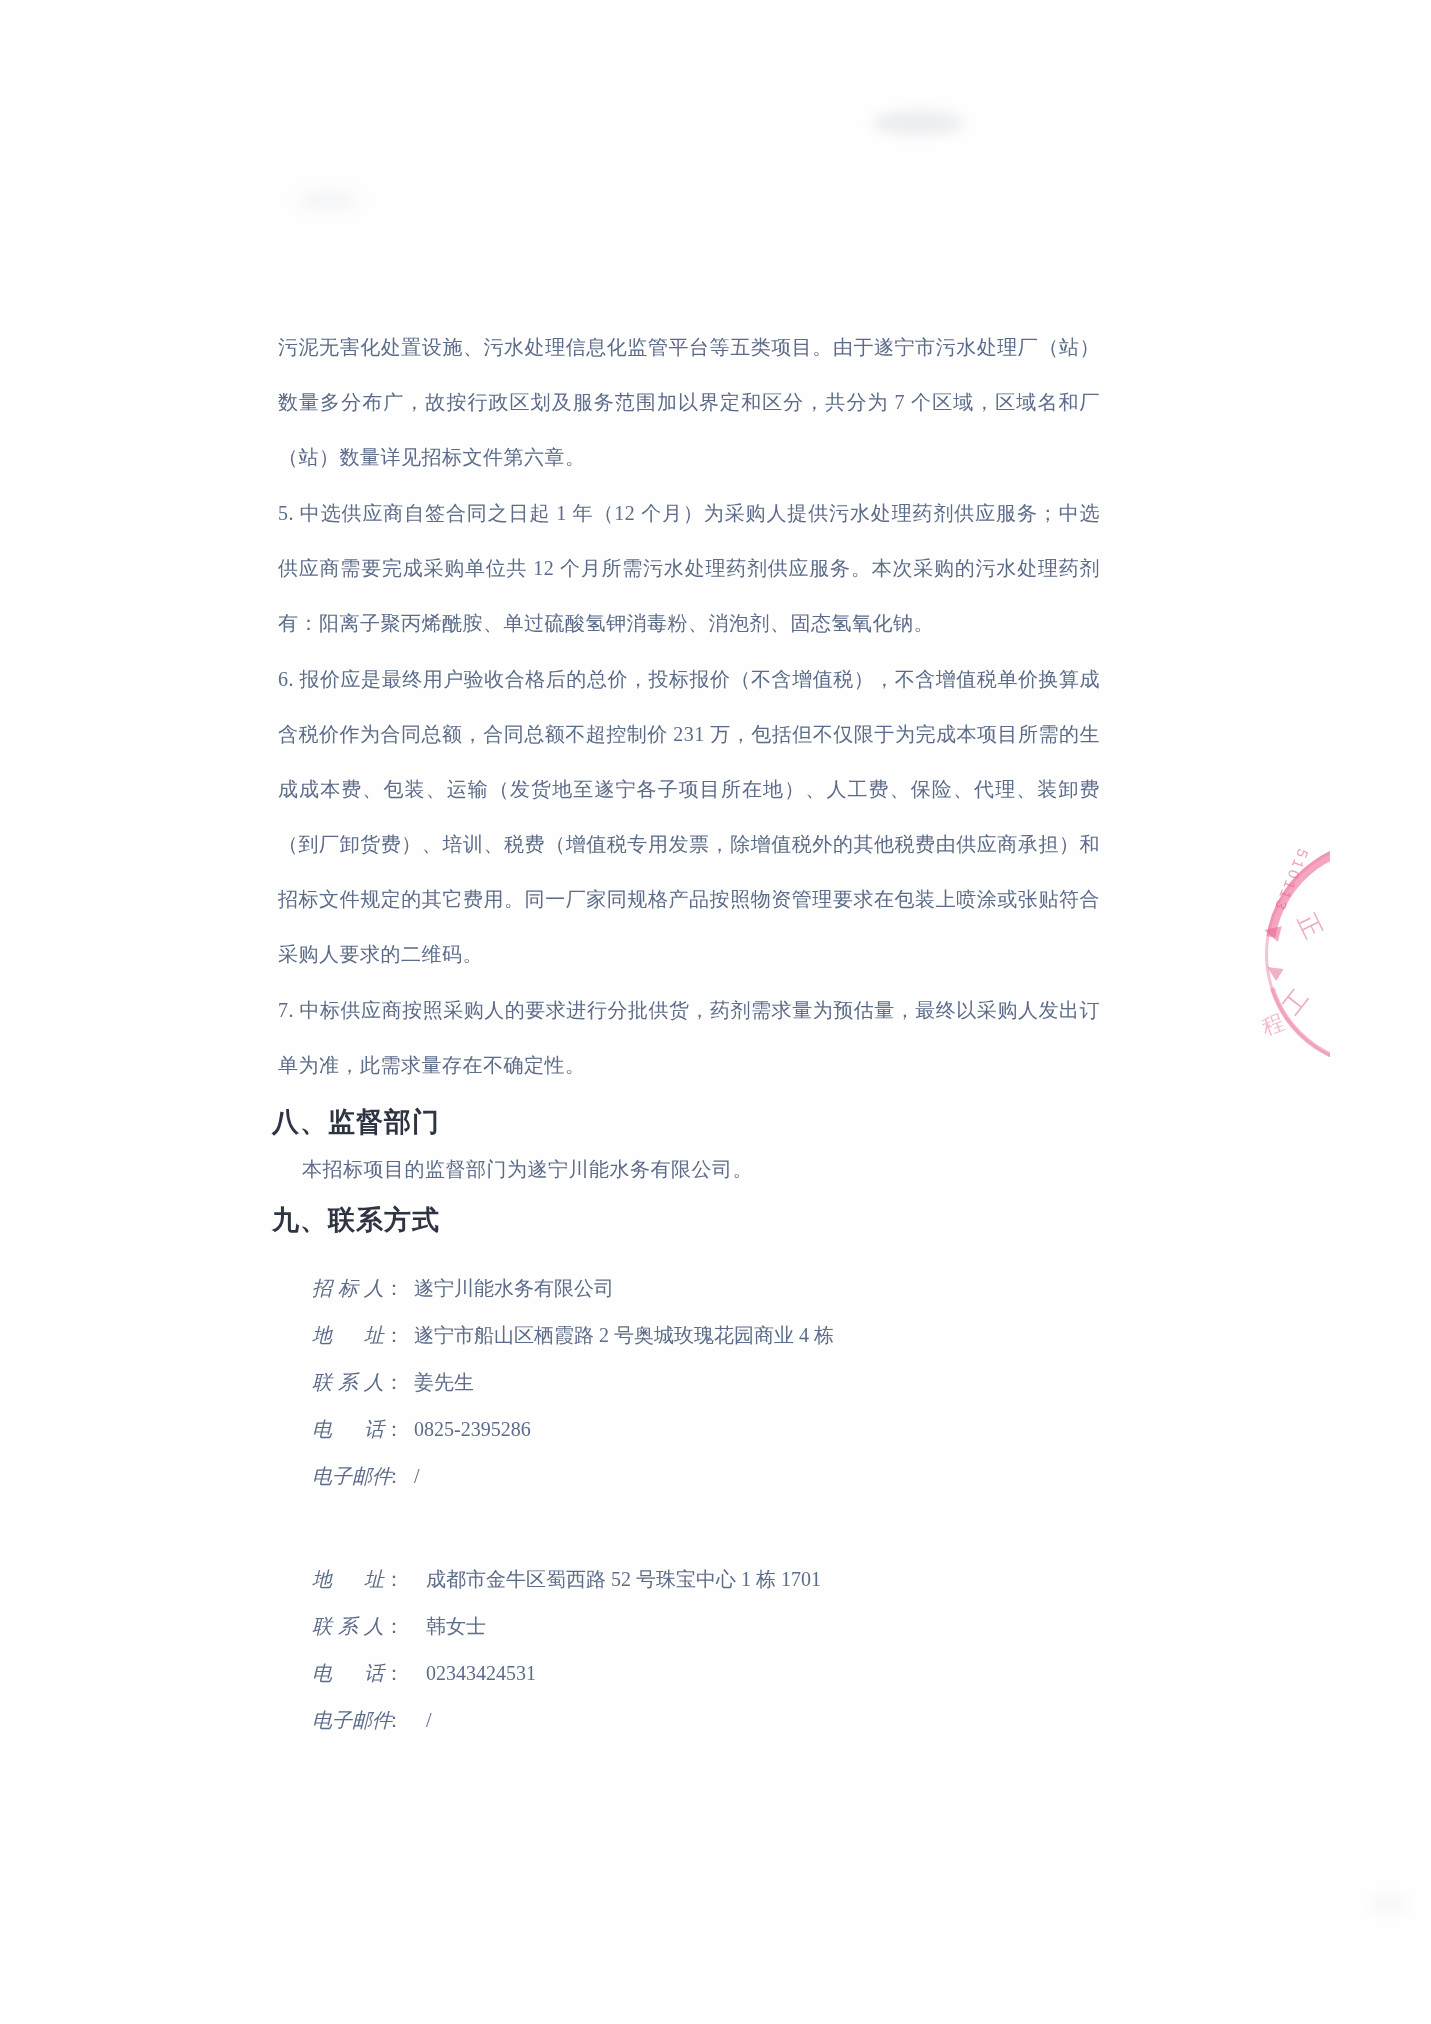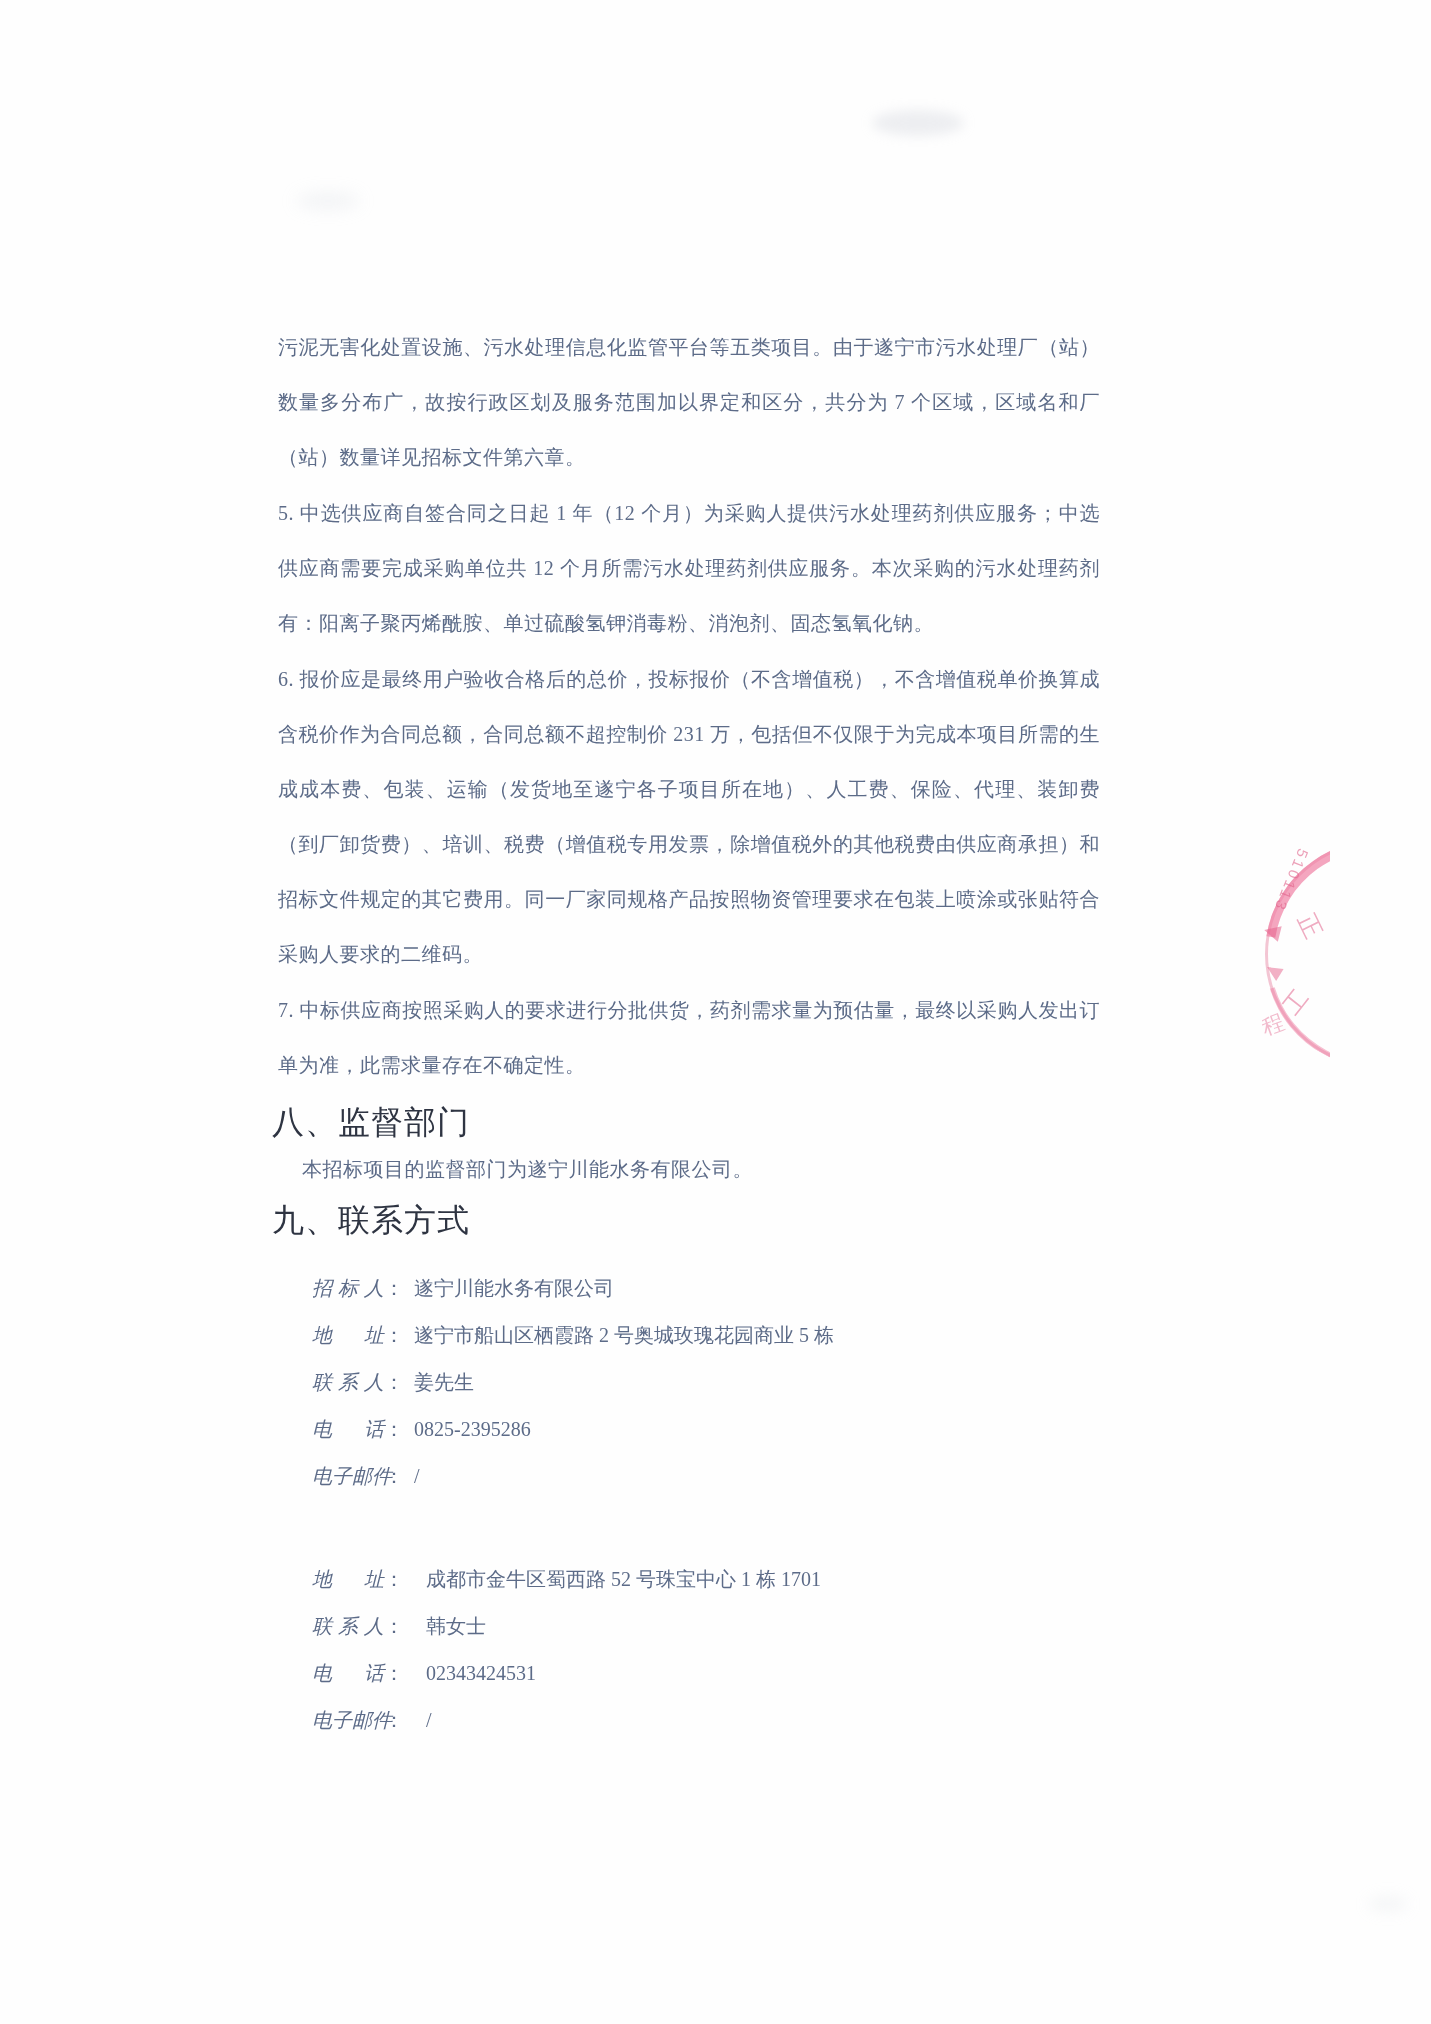--- a/index.html
+++ b/index.html
@@ -18,22 +18,22 @@
     font-size:20px;
   }
   .para {
     text-align:justify;
     line-height:55px;
     margin:0 0 1px 0;
     letter-spacing:0.5px;
   }
   .sec-heading {
     color:#2e3442;
-    font-weight:normal;
-    font-size:32px;
+    font-weight:bold;
+    font-size:27px;
     line-height:50px;
     margin:4px 0 0 -6px;
     letter-spacing:1px;
   }
   .sec-body {
     text-indent:1.2em;
     line-height:44px;
     margin:0;
     letter-spacing:0.5px;
   }
@@ -143,21 +143,21 @@
 
     <h2 class="sec-heading">九、联系方式</h2>
 
     <div class="contacts">
 
       <div class="contact-block">
         <div class="c-row">
           <span class="lbl lbl-s">招 标 人</span><span class="c-colon">：</span><span class="c-val">遂宁川能水务有限公司</span>
         </div>
         <div class="c-row">
-          <span class="lbl lbl-s">地 址</span><span class="c-colon">：</span><span class="c-val">遂宁市船山区栖霞路 2 号奥城玫瑰花园商业 5 栋</span>
+          <span class="lbl lbl-s">地 址</span><span class="c-colon">：</span><span class="c-val">遂宁市船山区栖霞路 2 号奥城玫瑰花园商业 4 栋</span>
         </div>
         <div class="c-row">
           <span class="lbl lbl-s">联 系 人</span><span class="c-colon">：</span><span class="c-val">姜先生</span>
         </div>
         <div class="c-row">
           <span class="lbl lbl-s">电 话</span><span class="c-colon">：</span><span class="c-val">0825-2395286</span>
         </div>
         <div class="c-row">
           <span class="lbl lbl-s">电子邮件</span><span class="c-colon">：</span><span class="c-val">/</span>
         </div>

